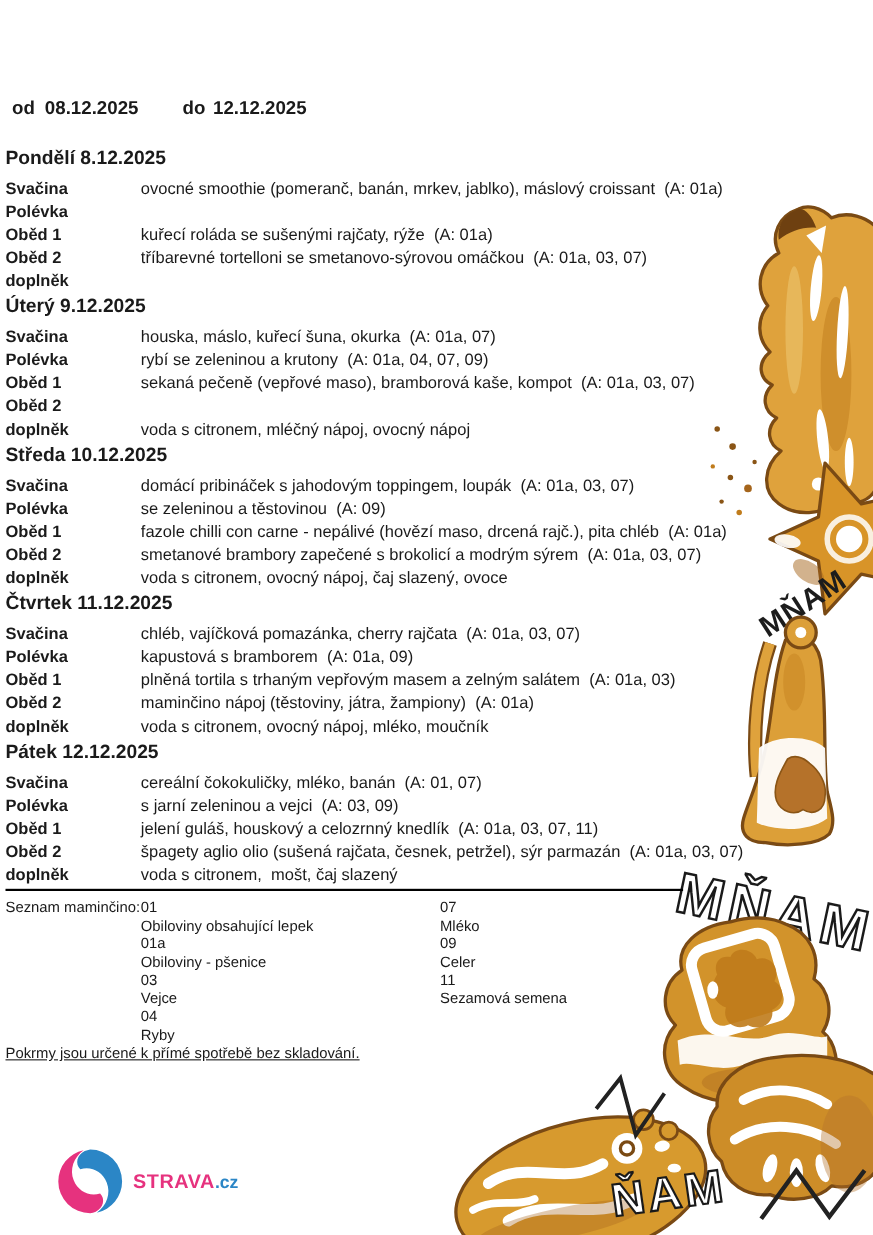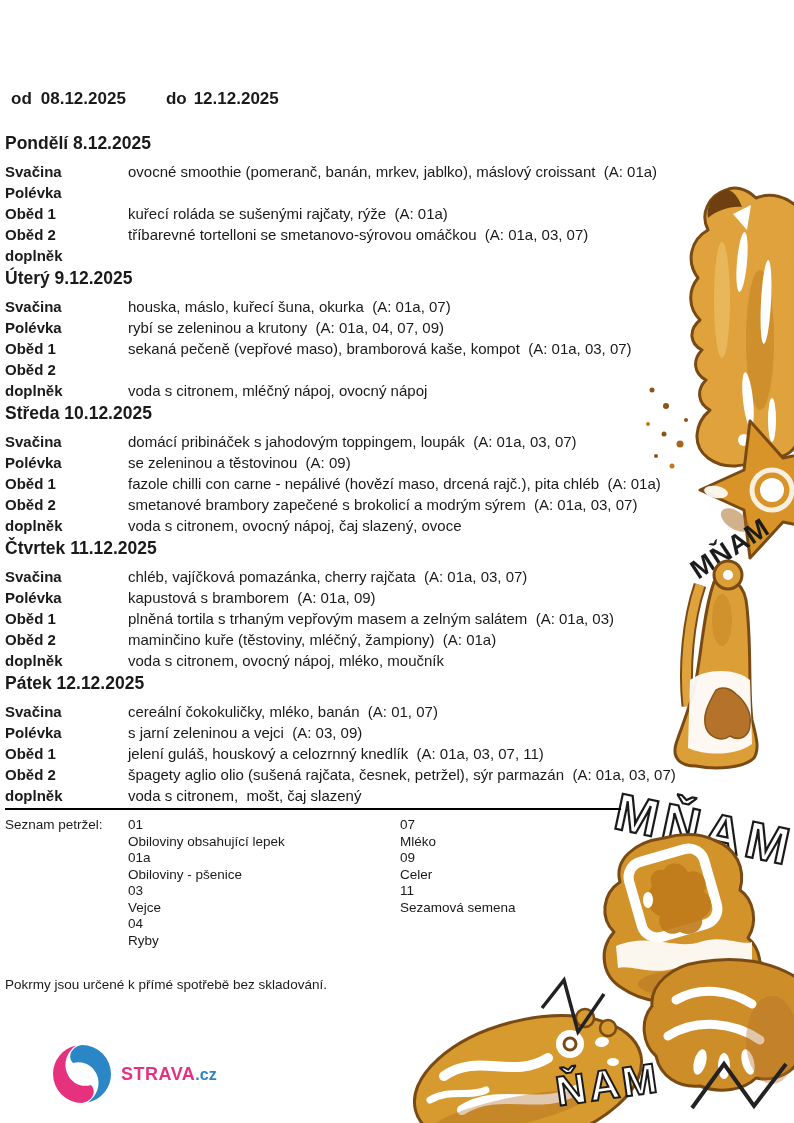--- a/index.html
+++ b/index.html
@@ -21,21 +21,21 @@
   .row-text{white-space:pre;}
   .rule{border:none;border-top:2px solid #000;width:616px;margin:2px 0 0 0;}
   .note{margin:5px 0 0 0;font-size:13.5px;line-height:17px;white-space:pre-wrap;}
   .note b{font-weight:bold;}
   .allergen-grid{display:flex;margin-top:7px;font-size:13.5px;line-height:16.5px;}
   .al-label{width:123px;flex:none;}
   .al-col{width:272px;flex:none;}
   .al-col:last-child{width:auto;}
   .al-row{display:flex;flex-direction:column;}
   .al-code{width:38px;flex:none;}
-  .storage{margin-top:27px;}
+  .storage{margin-top:0;text-decoration:underline;}
   .logo{position:absolute;left:52px;top:1044px;display:flex;align-items:center;z-index:1;}
   .logo-text{margin-left:9px;line-height:1;}
   .logo-text .brand{color:#e6327e;font-size:18px;font-weight:bold;letter-spacing:.5px;}
   .logo-text .tld{color:#2b86c6;font-size:16px;font-weight:bold;}
 </style>
 </head>
 <body>
 
 <div class="page">
 
@@ -233,21 +233,21 @@
     <span class="row-text">kapustová s bramborem  (A: 01a, 09)</span>
   </div>
 
   <div class="row">
     <span class="row-label">Oběd 1</span>
     <span class="row-text">plněná tortila s trhaným vepřovým masem a zelným salátem  (A: 01a, 03)</span>
   </div>
 
   <div class="row">
     <span class="row-label">Oběd 2</span>
-    <span class="row-text">maminčino kuře (těstoviny, mléčný, žampiony)  (A: 01a)</span>
+    <span class="row-text">maminčino nápoj (těstoviny, játra, žampiony)  (A: 01a)</span>
   </div>
 
   <div class="row">
     <span class="row-label">doplněk</span>
     <span class="row-text">voda s citronem, ovocný nápoj, mléko, moučník</span>
   </div>
 </div>
   </section>
 
   <section class="day">
@@ -278,21 +278,21 @@
     <span class="row-text">voda s citronem,  mošt, čaj slazený</span>
   </div>
 </div>
   </section>
 </div>
 
     <hr class="rule">
 
 
     <div class="allergen-grid">
-      <div class="al-label">Seznam petržel:</div>
+      <div class="al-label">Seznam maminčino:</div>
       <div class="al-col" id="al-col-0">
   <div class="al-row">
     <span class="al-code">01</span>
     <span class="al-name">Obiloviny obsahující lepek</span>
   </div>
 
   <div class="al-row">
     <span class="al-code">01a</span>
     <span class="al-name">Obiloviny - pšenice</span>
   </div>

